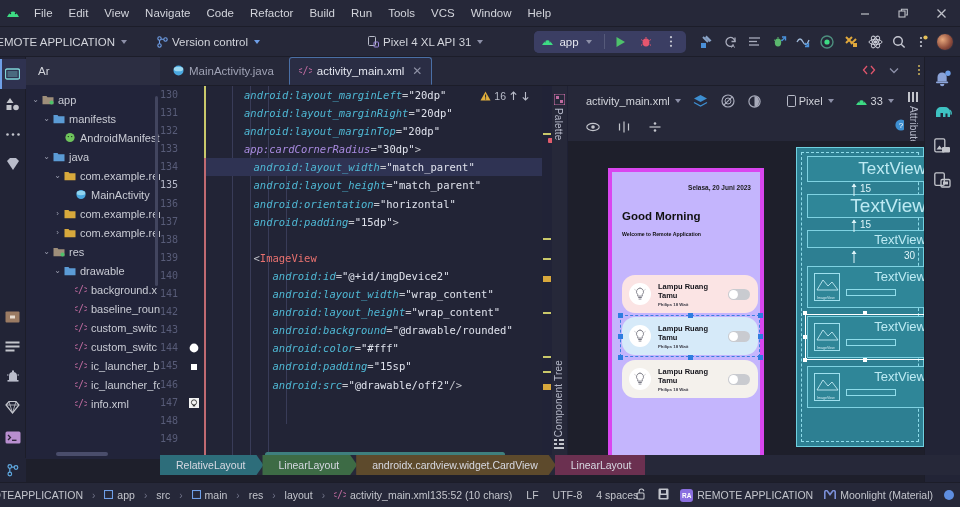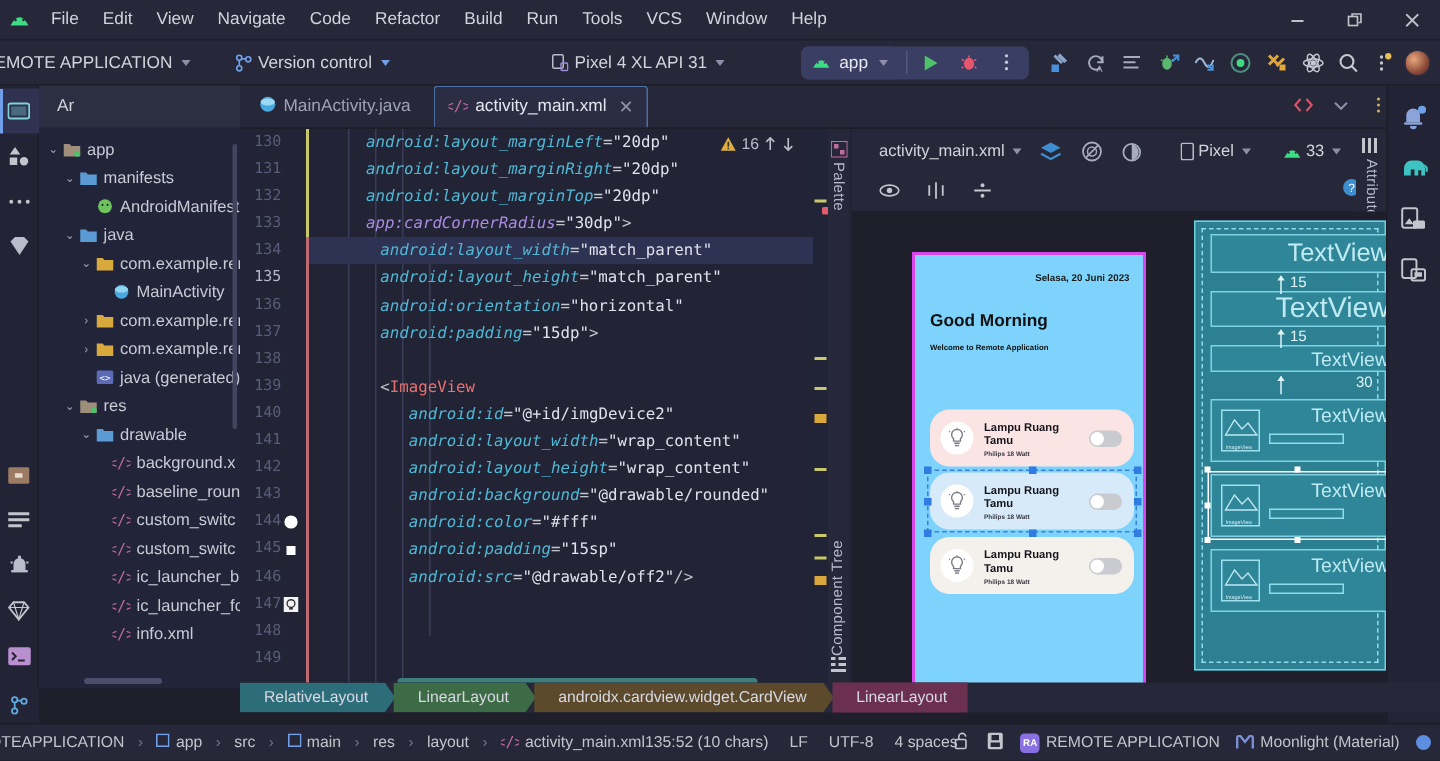--- a/index.html
+++ b/index.html
@@ -111,21 +111,21 @@
   }
   .etab .x { font-size:12px; color:#8f92a6; margin-left:3px; }
   .tab-right-tools { position:absolute; right:30px; bottom:4px; display:flex; align-items:center; gap:3px; }
 
   .editor {
     position:absolute; top:86px; left:160px; width:392px; height:373px;
     background:#222436; overflow:hidden;
   }
   .gutter {
     position:absolute; left:0; top:0; width:42px; height:100%;
-    background:#222436; text-align:center;
+    background:#222436; text-align:left;
   }
   .gnum {
     height:18.1px; line-height:18.1px; font-family:"DejaVu Sans Mono", monospace;
     font-size:10px; color:#585c78; padding-right:5px;
   }
   .gnum.cur { color:#b6b9c9; }
   .vmark-bar { position:absolute; left:44px; top:0; width:2px; }
   .code-lines {
     position:absolute; left:46px; top:0; right:0; bottom:0;
   }
@@ -176,21 +176,21 @@
     background:#262839;
   }
   .canvas {
     position:absolute; top:141px; left:568px; width:356px; height:318px;
     background:#1e1f2b; overflow:hidden;
   }
 
   
   .phone {
     position:absolute; left:40px; top:27px; width:156px; height:325px;
-    background:#7dd3fc; border:2px solid #d946ef;
+    background:#c4b5fd; border:4px solid #d946ef;
   }
   .ph-date { position:absolute; right:9px; top:12px; font-size:6.5px; color:#1b1b1b; font-weight:bold; }
   .ph-title { position:absolute; left:10px; top:38px; font-size:11.5px; color:#111; font-weight:bold; }
   .ph-sub { position:absolute; left:10px; top:59px; font-size:5.2px; color:#111; font-weight:bold; }
   .ph-card {
     position:absolute; left:10px; width:136px; height:38px; border-radius:13px;
     display:flex; align-items:center;
   }
   .ph-bulb {
     width:22px;height:22px;border-radius:50%;background:#fff;margin-left:7px;
@@ -583,30 +583,20 @@
         <span>com.example.rem</span>
       </div>
       <div class="tree-row" style="padding-left: 26px;">
         <span class="arrow">›</span>
         <span class="tnode-icon">
           <svg width="12" height="11">
             <path d="M0.5 2 h4 l1 1.3 h6 v7 h-11 z" fill="#d8a93c"></path>
           </svg>
         </span>
         <span>com.example.rem</span>
-      </div>
-      <div class="tree-row" style="padding-left: 26px;">
-        <span class="arrow"></span>
-        <span class="tnode-icon">
-          <svg width="12" height="11">
-            <rect x="0.5" y="1" width="11" height="9" rx="1" fill="#5b6bb5"></rect>
-            <text x="6" y="8" font-size="6" fill="#fff" text-anchor="middle" font-family="monospace">&lt;&gt;</text>
-          </svg>
-        </span>
-        <span>java (generated)</span>
       </div>
       <div class="tree-row" style="padding-left: 15px;">
         <span class="arrow">⌄</span>
         <span class="tnode-icon">
           <svg width="12" height="11">
             <path d="M0.5 2 h4 l1 1.3 h6 v7 h-11 z" fill="#9e8e7a"></path>
             <circle cx="9.5" cy="8.5" r="2" fill="#4ec26b"></circle>
           </svg>
         </span>
         <span>res</span>

